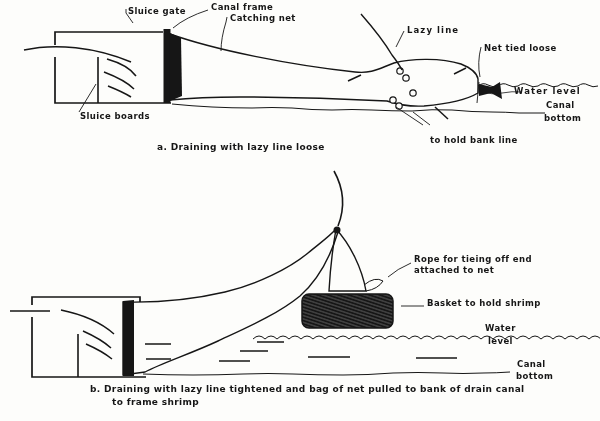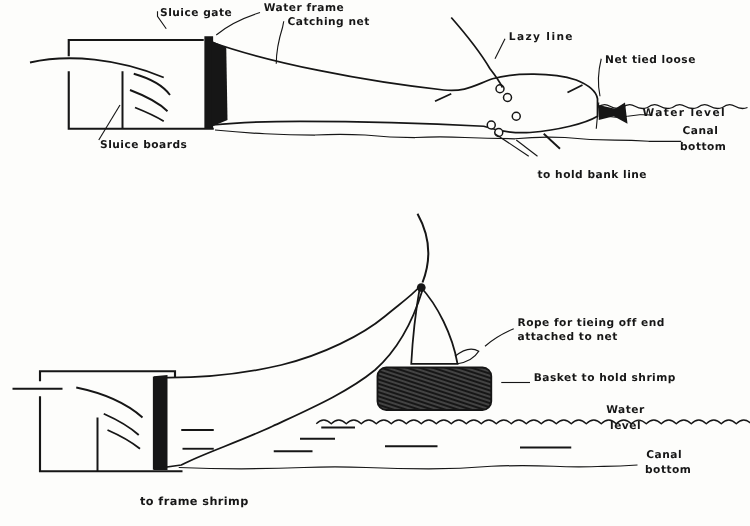--- a/index.html
+++ b/index.html
@@ -137,32 +137,34 @@
       <path d="M416,358 L457,358" marker-end="url(#mF)"></path>
     </g>
 
     <g stroke="#161616" stroke-width="0.9">
       <path d="M411,263 Q397,269 388,277" marker-end="url(#mL)"></path>
       <path d="M424,306 L401,306" marker-end="url(#mL)"></path>
     </g>
   </svg>
 
   <div class="lbl" style="left:128px;top:7px">Sluice gate</div>
-  <div class="lbl" style="left:211px;top:3px">Water frame</div>
+  <div class="lbl" style="left:211px;top:3px">Canal frame</div>
   <div class="lbl" style="left:230px;top:14px">Catching net</div>
   <div class="lbl" style="left:80px;top:112px">Sluice boards</div>
   <div class="lbl wide" style="left:407px;top:26px">Lazy  line</div>
   <div class="lbl" style="left:484px;top:44px">Net tied loose</div>
   <div class="lbl wide" style="left:514px;top:87px">Water level</div>
   <div class="lbl" style="left:546px;top:101px">Canal</div>
   <div class="lbl" style="left:544px;top:114px">bottom</div>
   <div class="lbl" style="left:430px;top:136px">to hold  bank  line</div>
+  <div class="cap" style="left:157px;top:143px">a.  Draining  with lazy  line  loose</div>
 
   <div class="lbl" style="left:414px;top:255px">Rope for  tieing  off  end</div>
   <div class="lbl" style="left:414px;top:266px">attached   to net</div>
   <div class="lbl" style="left:427px;top:299px">Basket  to hold  shrimp</div>
   <div class="lbl" style="left:485px;top:324px">Water</div>
   <div class="lbl" style="left:488px;top:337px">level</div>
   <div class="lbl" style="left:517px;top:360px">Canal</div>
   <div class="lbl" style="left:516px;top:372px">bottom</div>
+  <div class="cap" style="left:90px;top:385px">b.  Draining  with lazy line  tightened  and bag  of  net  pulled to bank  of  drain canal</div>
   <div class="cap" style="left:112px;top:398px">to frame  shrimp</div>
 
 </div>
 
 </body></html>

